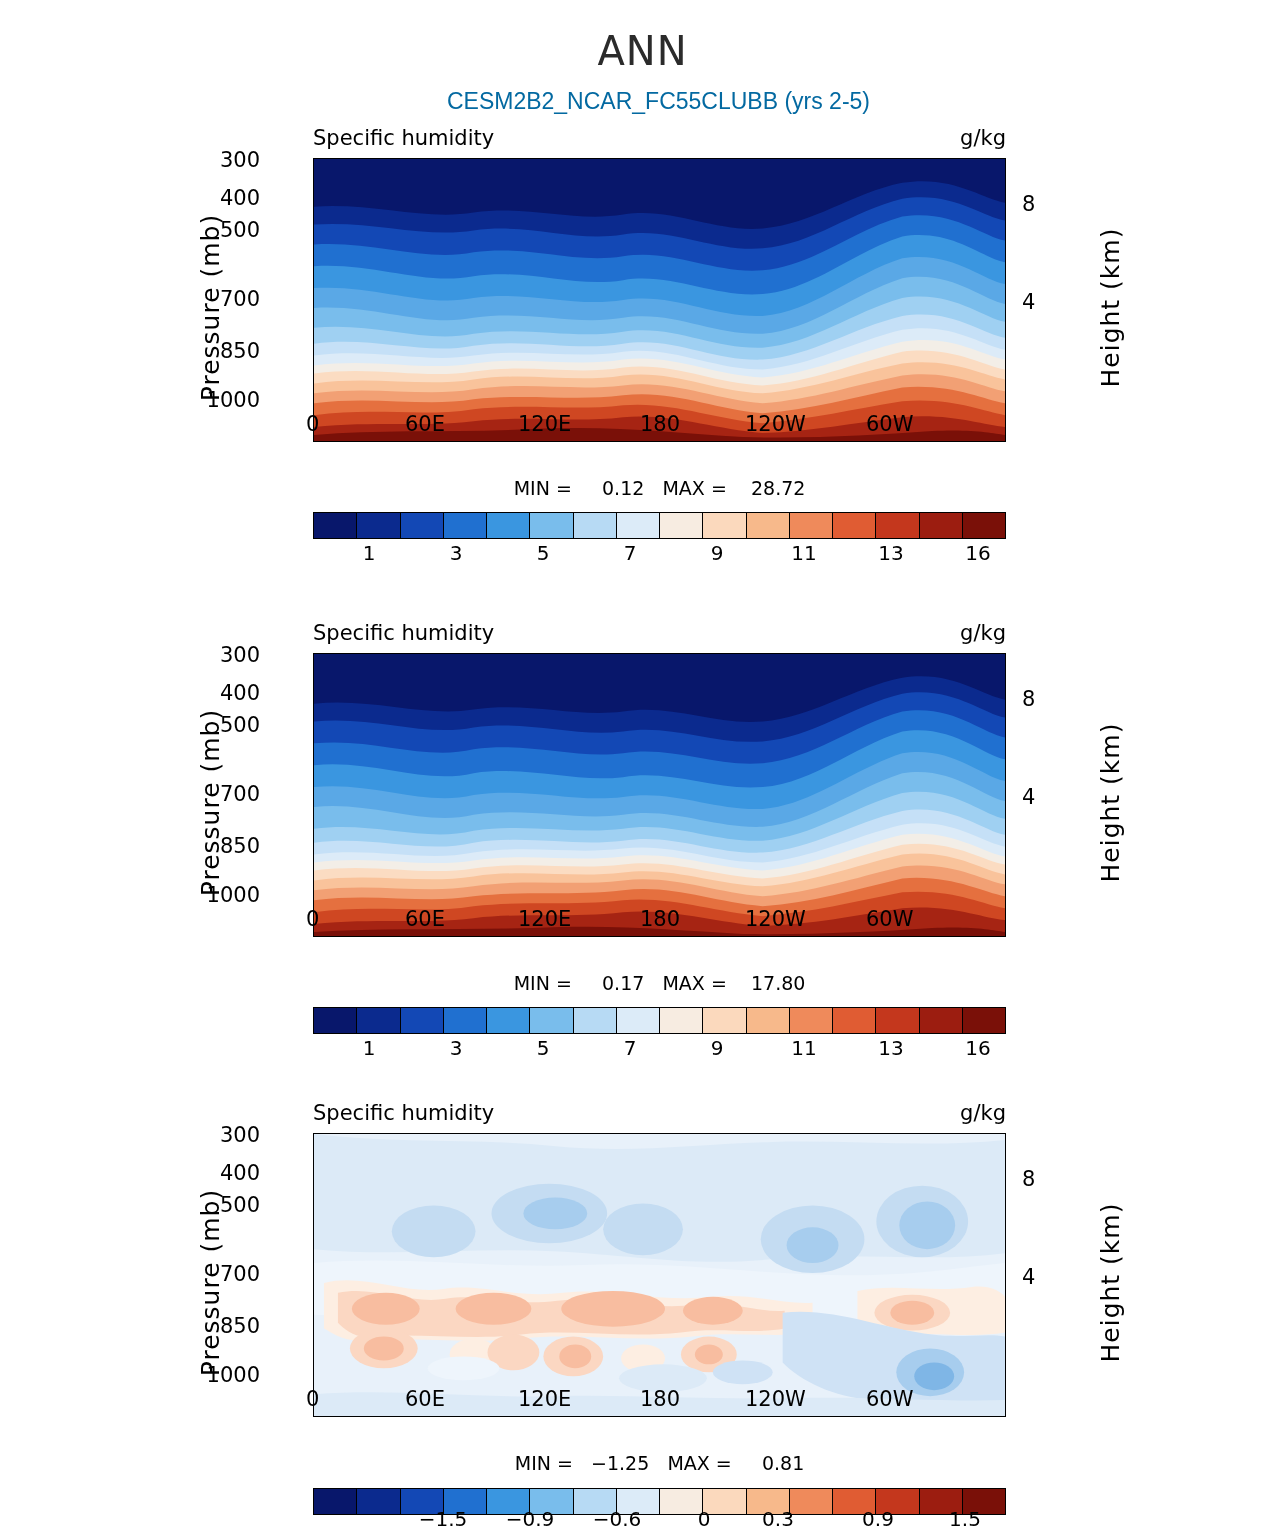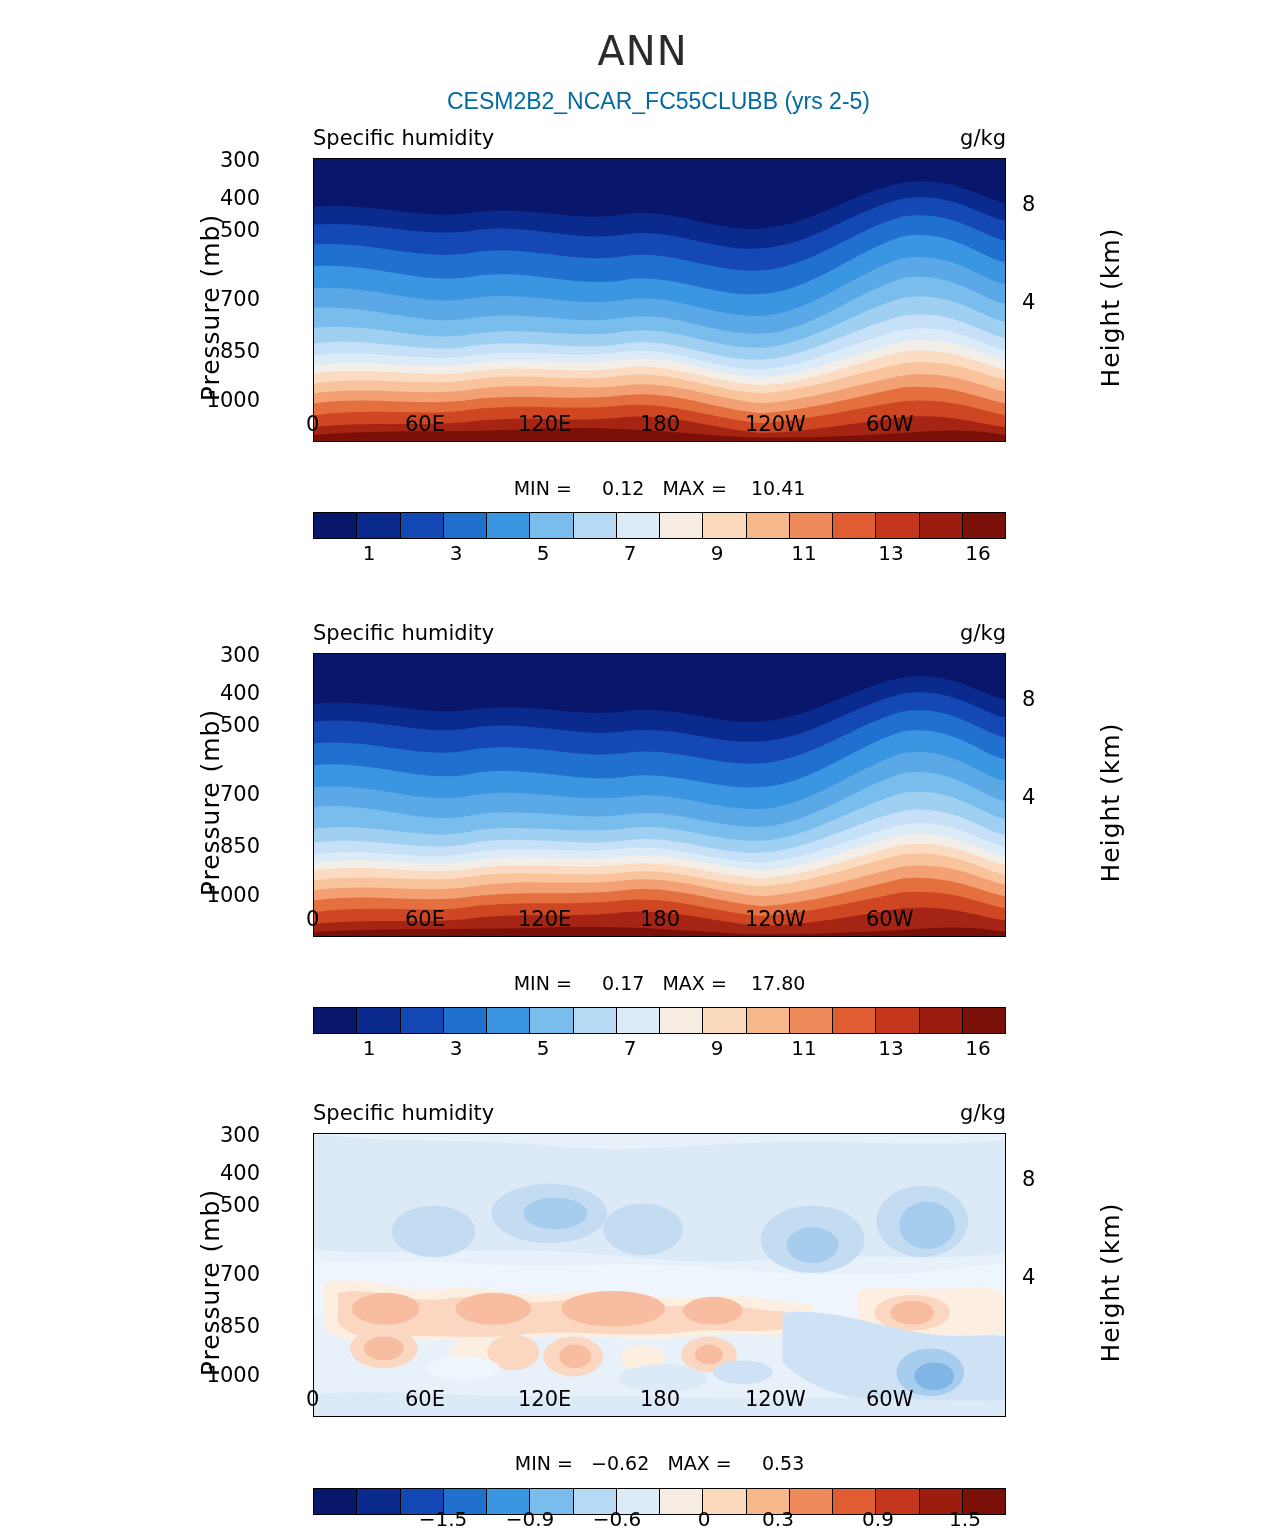--- a/index.html
+++ b/index.html
@@ -179,21 +179,21 @@
           <path d="M0,226 C60,218 110,230 160,222 C215,214 260,226 310,218 C360,212 400,234 450,236 C500,232 540,216 590,206 C640,200 670,218 693,222 L693,284 L0,284 Z" fill="#f9c39b"></path>
           <path d="M0,236 C60,228 110,240 160,232 C215,224 260,234 310,228 C360,222 400,242 450,246 C500,242 540,228 590,218 C640,212 670,230 693,234 L693,284 L0,284 Z" fill="#f2a074"></path>
           <path d="M0,246 C60,238 110,250 160,242 C215,236 260,244 310,238 C360,232 400,252 450,256 C500,252 540,240 590,230 C640,226 670,242 693,246 L693,284 L0,284 Z" fill="#e5703f"></path>
           <path d="M0,258 C60,250 110,260 160,252 C215,246 260,254 310,248 C360,244 400,262 450,266 C500,262 540,252 590,244 C640,240 670,254 693,258 L693,284 L0,284 Z" fill="#cf4722"></path>
           <path d="M0,270 C60,264 110,270 160,264 C215,258 260,266 310,260 C360,256 400,272 450,276 C500,274 540,266 590,260 C640,256 670,268 693,270 L693,284 L0,284 Z" fill="#a62413"></path>
           <path d="M0,278 C70,272 140,276 220,272 C300,268 360,276 430,280 C500,282 560,278 620,274 C660,272 680,276 693,278 L693,284 L0,284 Z" fill="#7a1008"></path>
         </g>
       </svg>
     </div>
 
-    <div class="minmax" style="top:351px;">MIN =     0.12   MAX =    10.41</div>
+    <div class="minmax" style="top:351px;">MIN =     0.12   MAX =    28.72</div>
   </div>
 
   <div class="ylabel left" style="left:110px; top:205px; width:200px; text-align:center;">Pressure  (mb)</div>
   <div class="ylabel right" style="left:1010px; top:205px; width:200px; text-align:center;">Height  (km)</div>
 
   <div class="tick-label ytick-left" style="left:200px; top:60px; width:60px;">300</div>
   <div class="tick-label ytick-left" style="left:200px; top:98px; width:60px;">400</div>
   <div class="tick-label ytick-left" style="left:200px; top:130px; width:60px;">500</div>
   <div class="tick-label ytick-left" style="left:200px; top:199px; width:60px;">700</div>
   <div class="tick-label ytick-left" style="left:200px; top:251px; width:60px;">850</div>
@@ -387,21 +387,21 @@
           <ellipse cx="622" cy="244" rx="20" ry="14" fill="#7fb6e6"></ellipse>
 
           <path d="M0,262 C80,256 160,266 240,264 C320,262 400,268 480,266 C560,264 630,270 693,268 L693,284 L0,284 Z" fill="#dceaf7"></path>
           <ellipse cx="150" cy="236" rx="36" ry="12" fill="#eef5fc"></ellipse>
           <ellipse cx="350" cy="246" rx="44" ry="14" fill="#dceaf7"></ellipse>
           <ellipse cx="430" cy="240" rx="30" ry="12" fill="#cfe2f5"></ellipse>
         </g>
       </svg>
     </div>
 
-    <div class="minmax" style="top:351px;">MIN =   −0.62   MAX =     0.53</div>
+    <div class="minmax" style="top:351px;">MIN =   −1.25   MAX =     0.81</div>
   </div>
 
   <div class="ylabel left" style="left:110px; top:205px; width:200px; text-align:center;">Pressure  (mb)</div>
   <div class="ylabel right" style="left:1010px; top:205px; width:200px; text-align:center;">Height  (km)</div>
 
   <div class="tick-label ytick-left" style="left:200px; top:60px; width:60px;">300</div>
   <div class="tick-label ytick-left" style="left:200px; top:98px; width:60px;">400</div>
   <div class="tick-label ytick-left" style="left:200px; top:130px; width:60px;">500</div>
   <div class="tick-label ytick-left" style="left:200px; top:199px; width:60px;">700</div>
   <div class="tick-label ytick-left" style="left:200px; top:251px; width:60px;">850</div>

